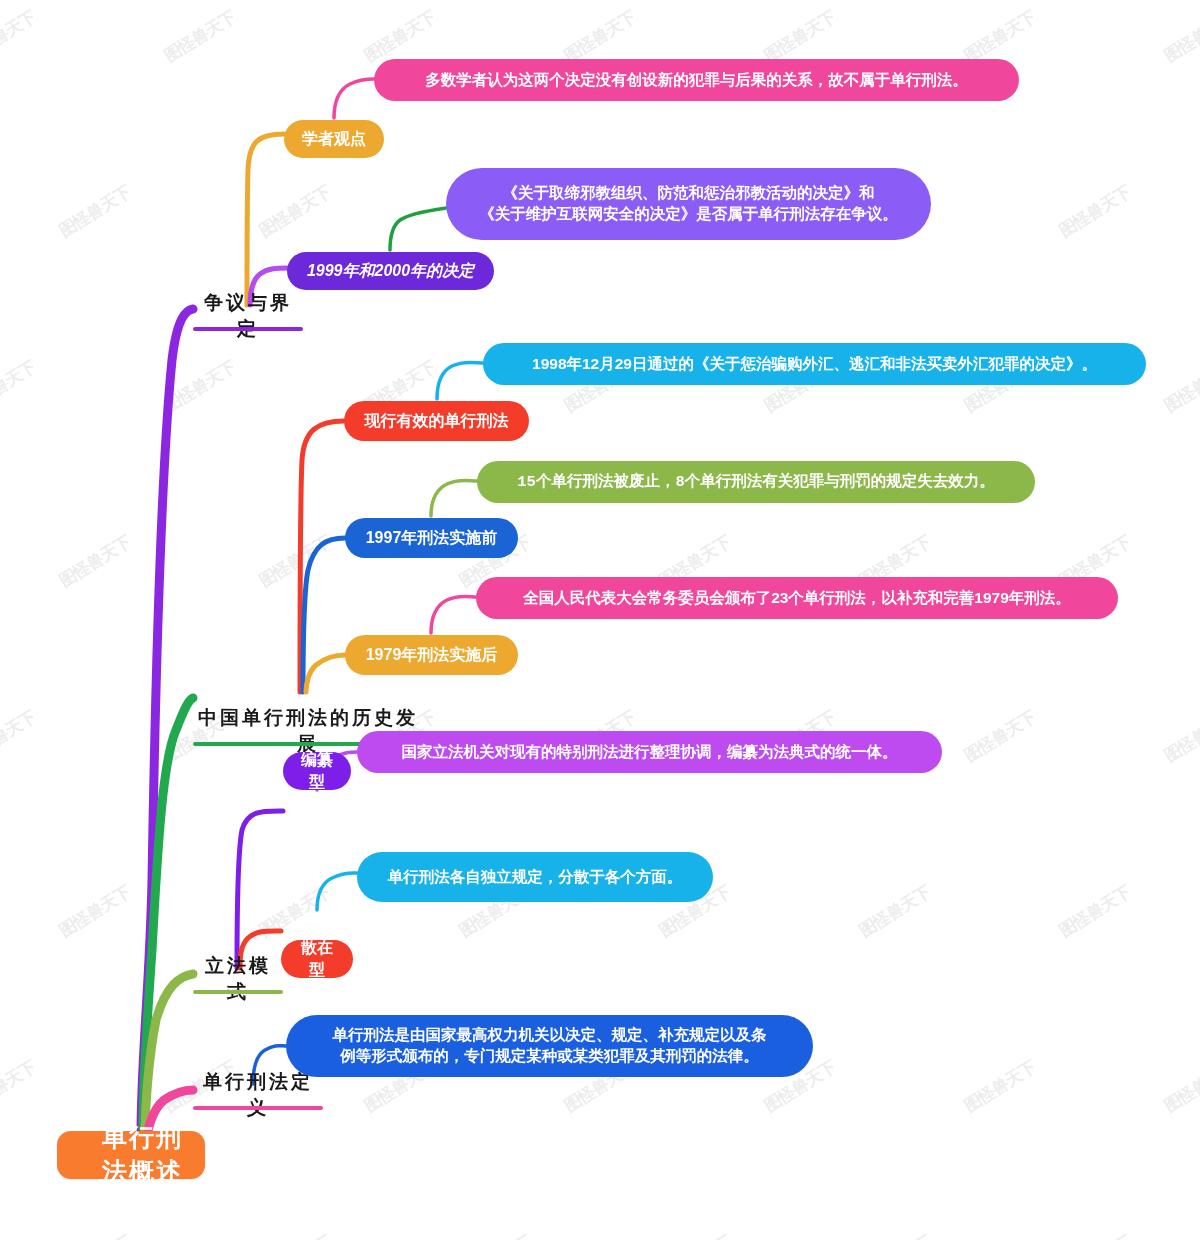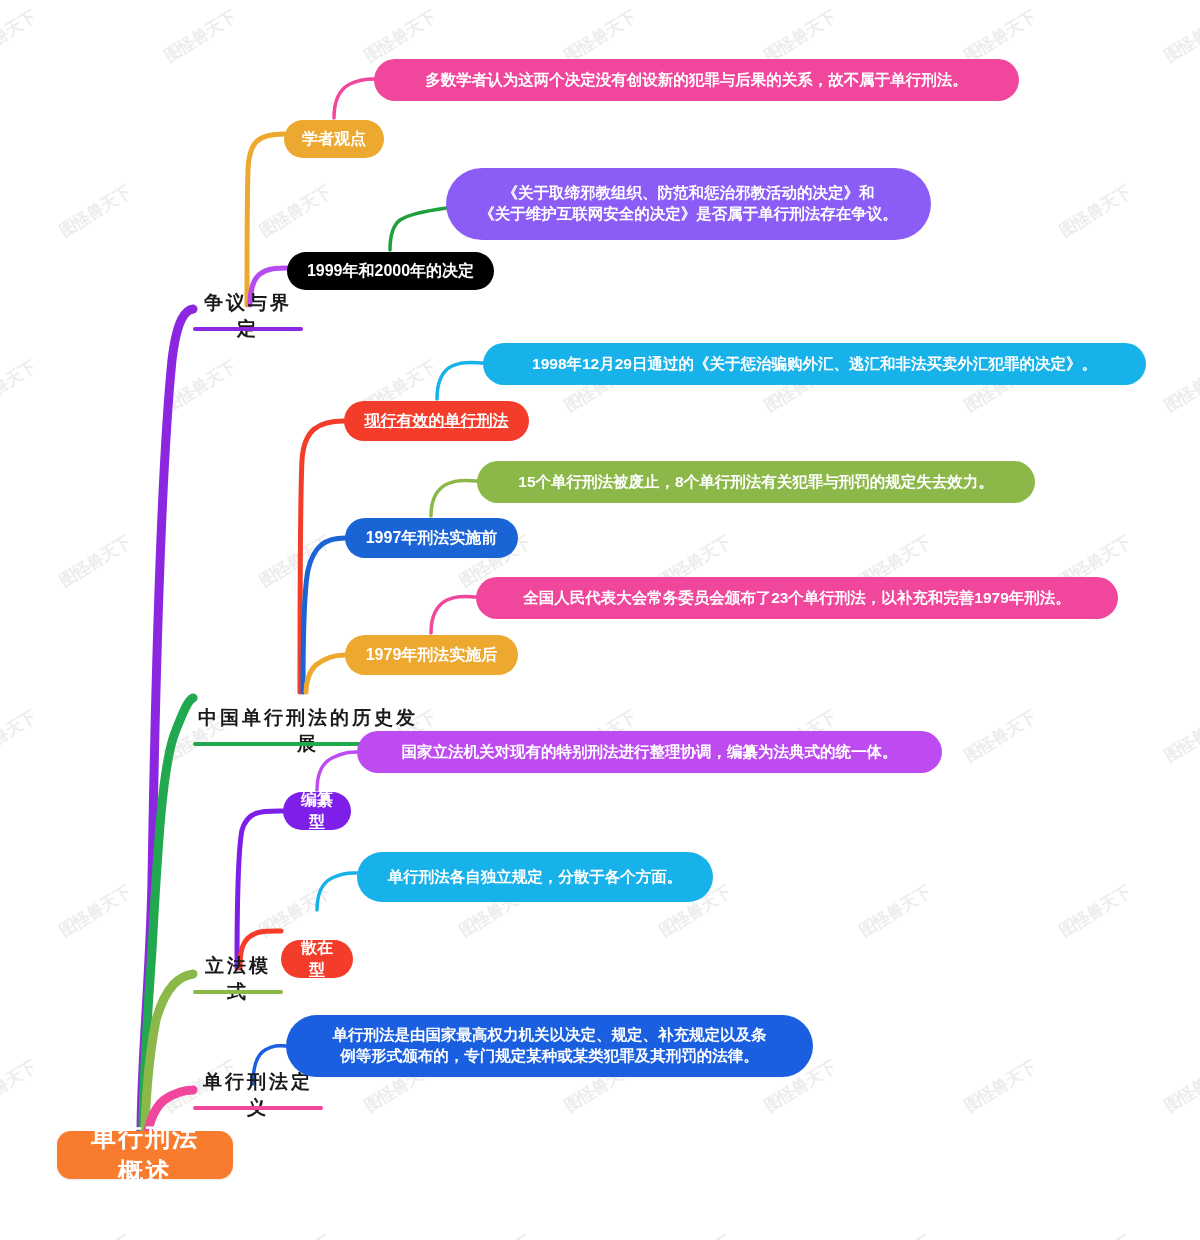--- a/index.html
+++ b/index.html
@@ -169,36 +169,36 @@
       <path d="M 431 516 C 431 502 435 490 447 484 C 459 478 470 481 477 481" fill="none" stroke="#8CB749" stroke-width="3.5" stroke-linecap="round"></path>
       <path d="M 431 633 C 431 619 435 606 447 600 C 459 594 470 597 476 597" fill="none" stroke="#F0469B" stroke-width="3.5" stroke-linecap="round"></path>
       <path d="M 237 968 C 237 900 238 850 242 830 C 248 810 262 811 283 811" fill="none" stroke="#7D1FE8" stroke-width="5" stroke-linecap="round"></path>
       <path d="M 240 968 C 240 955 241 945 248 938 C 257 930 268 931 281 931" fill="none" stroke="#F33C2A" stroke-width="5" stroke-linecap="round"></path>
       <path d="M 317 790 C 317 776 320 764 332 758 C 344 752 351 752 357 752" fill="none" stroke="#BE4BF0" stroke-width="3.5" stroke-linecap="round"></path>
       <path d="M 317 910 C 317 896 320 884 332 878 C 344 872 351 873 357 873" fill="none" stroke="#17B2EA" stroke-width="3.5" stroke-linecap="round"></path>
       <path d="M 253 1084 C 253 1070 255 1056 265 1050 C 276 1044 280 1046 286 1046" fill="none" stroke="#1A5FE0" stroke-width="3.5" stroke-linecap="round"></path>
     </svg>
 
   <div id="nodes">
-      <div class="node root" style="background: rgb(249, 123, 46); left: 57px; top: 1131px; width: 176px; height: 48px;">单行刑法概述</div>
+      <div class="node root" style="background: rgb(249, 123, 46); left: 57px; top: 1131px; width: 148px; height: 48px; text-align: right;">单行刑法概述</div>
       <div class="node branch-label" style="left: 193px; top: 303px; width: 110px; height: 28px;">争议与界定<span class="ul" style="background: rgb(139, 39, 224);"></span></div>
       <div class="node pill topic" style="background: rgb(237, 169, 47); left: 284px; top: 120px; width: 100px; height: 38px;">学者观点</div>
       <div class="node pill leaf" style="background: rgb(240, 70, 155); left: 374px; top: 59px; width: 645px; height: 42px;">多数学者认为这两个决定没有创设新的犯罪与后果的关系，故不属于单行刑法。</div>
-      <div class="node pill topic" style="background: #000000; left: 287px; top: 252px; width: 207px; height: 38px;">1999年和2000年的决定</div>
+      <div class="node pill topic" style="background: #6d28d9; left: 287px; top: 252px; width: 207px; height: 38px; font-style: italic;">1999年和2000年的决定</div>
       <div class="node pill leaf" style="background: #8b5cf6; left: 446px; top: 168px; width: 485px; height: 72px;">《关于取缔邪教组织、防范和惩治邪教活动的决定》和
 《关于维护互联网安全的决定》是否属于单行刑法存在争议。</div>
       <div class="node branch-label" style="left: 193px; top: 718px; width: 230px; height: 28px;">中国单行刑法的历史发展<span class="ul" style="background: rgb(34, 168, 78);"></span></div>
-      <div class="node pill topic" style="background: rgb(243, 60, 42); left: 344px; top: 401px; width: 185px; height: 40px; text-decoration: underline;">现行有效的单行刑法</div>
+      <div class="node pill topic" style="background: rgb(243, 60, 42); left: 344px; top: 401px; width: 185px; height: 40px;">现行有效的单行刑法</div>
       <div class="node pill leaf" style="background: rgb(23, 178, 234); left: 483px; top: 343px; width: 663px; height: 42px;">1998年12月29日通过的《关于惩治骗购外汇、逃汇和非法买卖外汇犯罪的决定》。</div>
       <div class="node pill topic" style="background: rgb(26, 100, 214); left: 345px; top: 518px; width: 173px; height: 40px;">1997年刑法实施前</div>
-      <div class="node pill leaf" style="background: rgb(140, 183, 73); left: 477px; top: 461px; width: 558px; height: 42px;">15个单行刑法被废止，8个单行刑法有关犯罪与刑罚的规定失去效力。</div>
+      <div class="node pill leaf" style="background: rgb(140, 183, 73); left: 477px; top: 461px; width: 558px; height: 42px; font-family: Liberation Mono, monospace;">15个单行刑法被废止，8个单行刑法有关犯罪与刑罚的规定失去效力。</div>
       <div class="node pill topic" style="background: rgb(237, 169, 47); left: 345px; top: 635px; width: 173px; height: 40px;">1979年刑法实施后</div>
       <div class="node pill leaf" style="background: rgb(240, 70, 155); left: 476px; top: 577px; width: 642px; height: 42px;">全国人民代表大会常务委员会颁布了23个单行刑法，以补充和完善1979年刑法。</div>
       <div class="node branch-label" style="left: 193px; top: 966px; width: 90px; height: 28px;">立法模式<span class="ul" style="background: rgb(140, 183, 73);"></span></div>
-      <div class="node pill topic" style="background: rgb(125, 31, 232); left: 283px; top: 792px; width: 68px; height: 38px;">编纂型</div>
+      <div class="node pill topic" style="background: rgb(125, 31, 232); left: 283px; top: 752px; width: 68px; height: 38px;">编纂型</div>
       <div class="node pill leaf" style="background: rgb(190, 75, 240); left: 357px; top: 731px; width: 585px; height: 42px;">国家立法机关对现有的特别刑法进行整理协调，编纂为法典式的统一体。</div>
       <div class="node pill topic" style="background: rgb(243, 60, 42); left: 281px; top: 912px; width: 72px; height: 38px; margin-top: 28px;">散在型</div>
       <div class="node pill leaf" style="background: rgb(23, 178, 234); left: 357px; top: 852px; width: 356px; height: 50px;">单行刑法各自独立规定，分散于各个方面。</div>
       <div class="node branch-label" style="left: 193px; top: 1082px; width: 130px; height: 28px;">单行刑法定义<span class="ul" style="background: rgb(240, 70, 155);"></span></div>
       <div class="node pill leaf" style="background: rgb(26, 95, 224); left: 286px; top: 1015px; width: 527px; height: 62px;">单行刑法是由国家最高权力机关以决定、规定、补充规定以及条
 例等形式颁布的，专门规定某种或某类犯罪及其刑罚的法律。</div>
     </div>
 
 </div>
 

